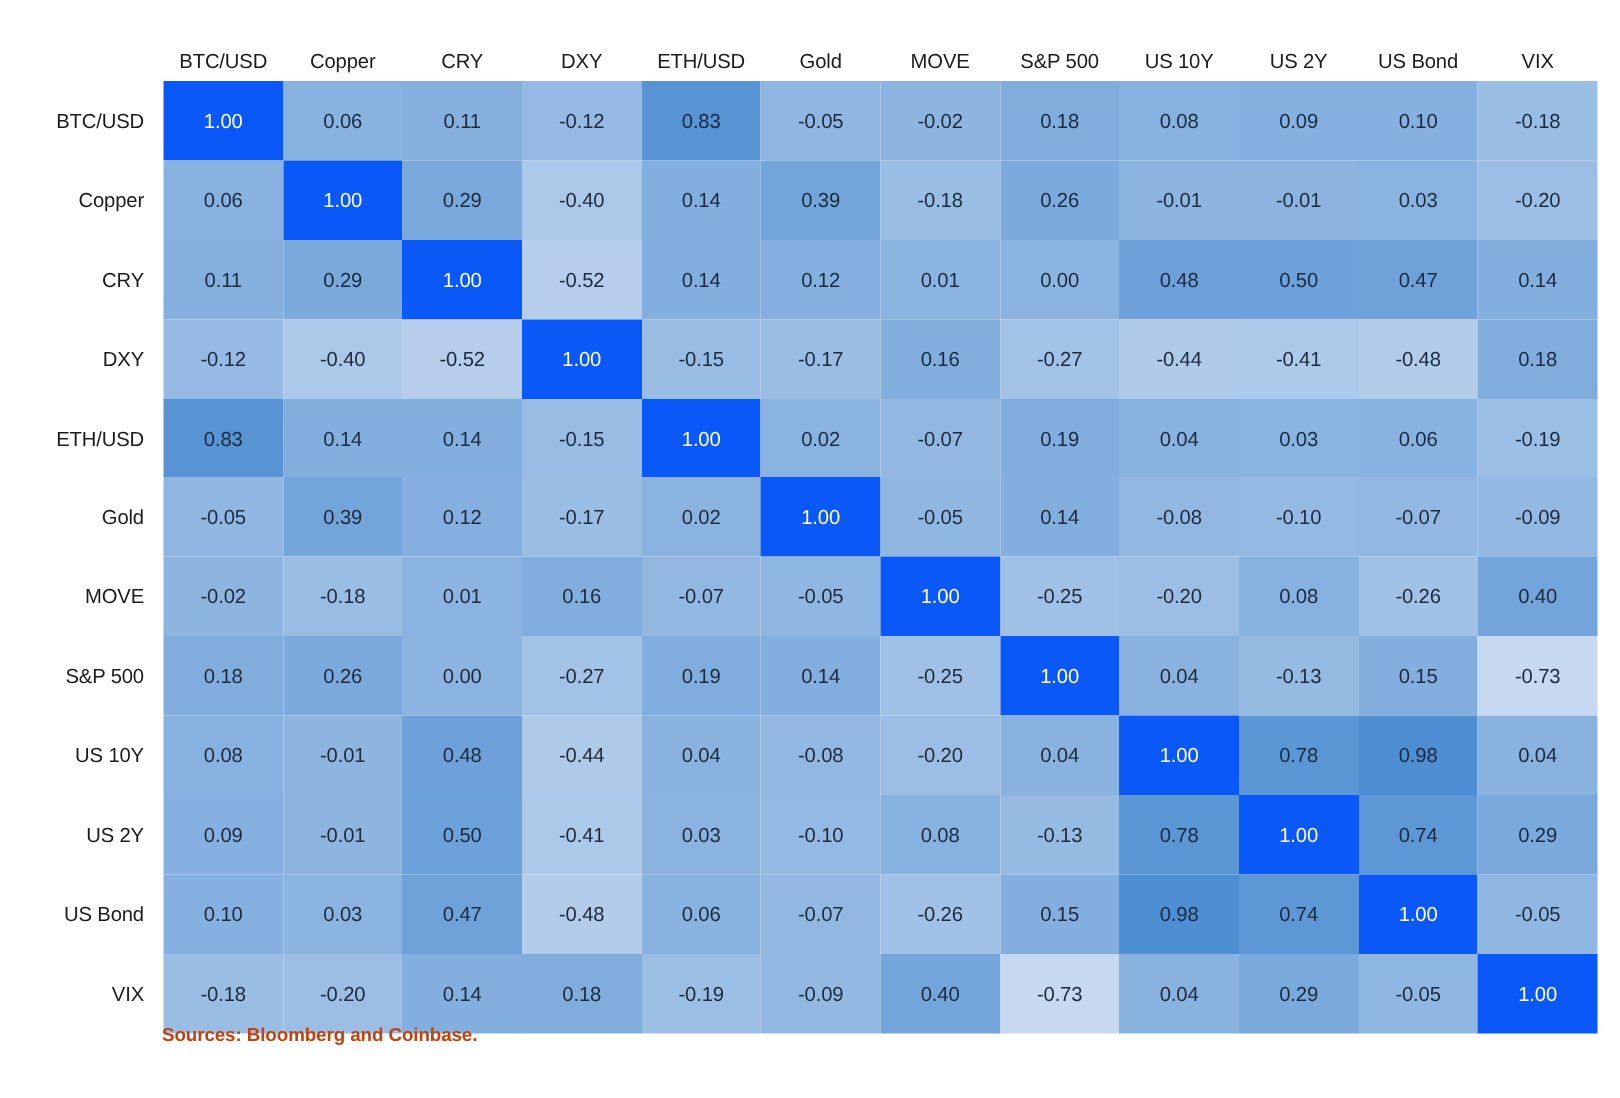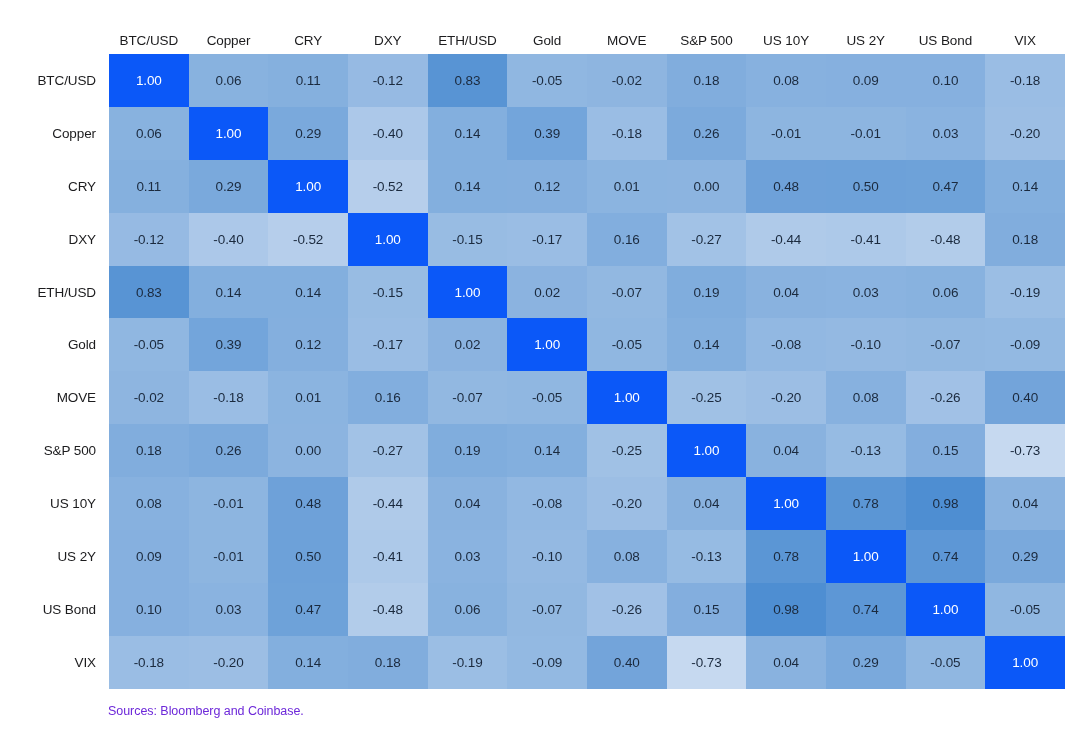--- a/index.html
+++ b/index.html
@@ -74,25 +74,26 @@
     padding: 0;
   }
   table.corr-table tbody td.cell.diag {
     color: #ffffff;
   }
 
   
   #source-caption {
     position: absolute;
     left: 108px;
-    top: 704px;
+    top: 683px;
     font-size: 12.5px;
-    color: #6d28d9;
+    color: #c2410c;
     letter-spacing: -0.05px;
     white-space: nowrap;
+    font-weight: bold;
   }
 </style>
 </head>
 <body>
 
 <div id="matrix-figure">
 
   <table class="corr-table">
     <thead>
       <tr id="header-row">

